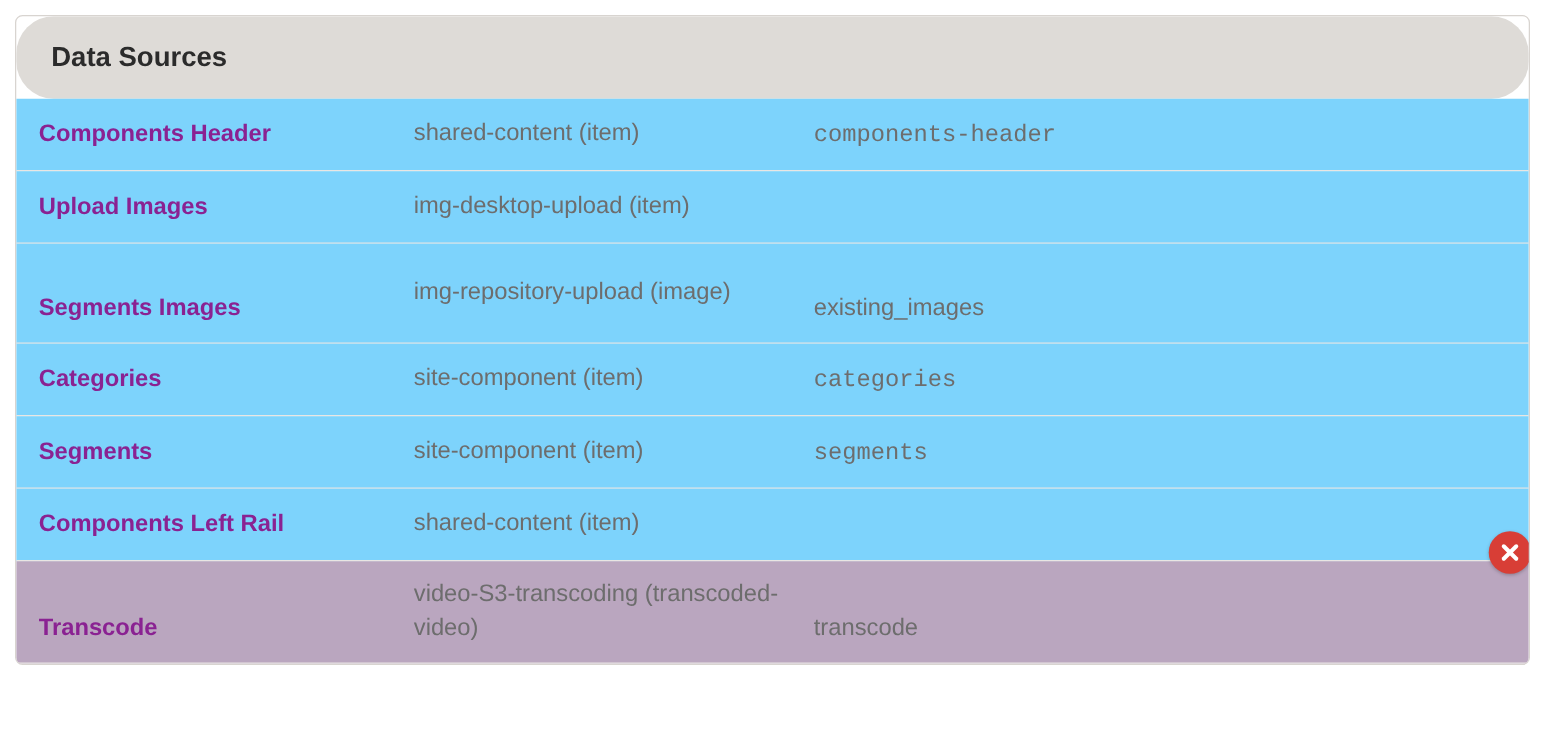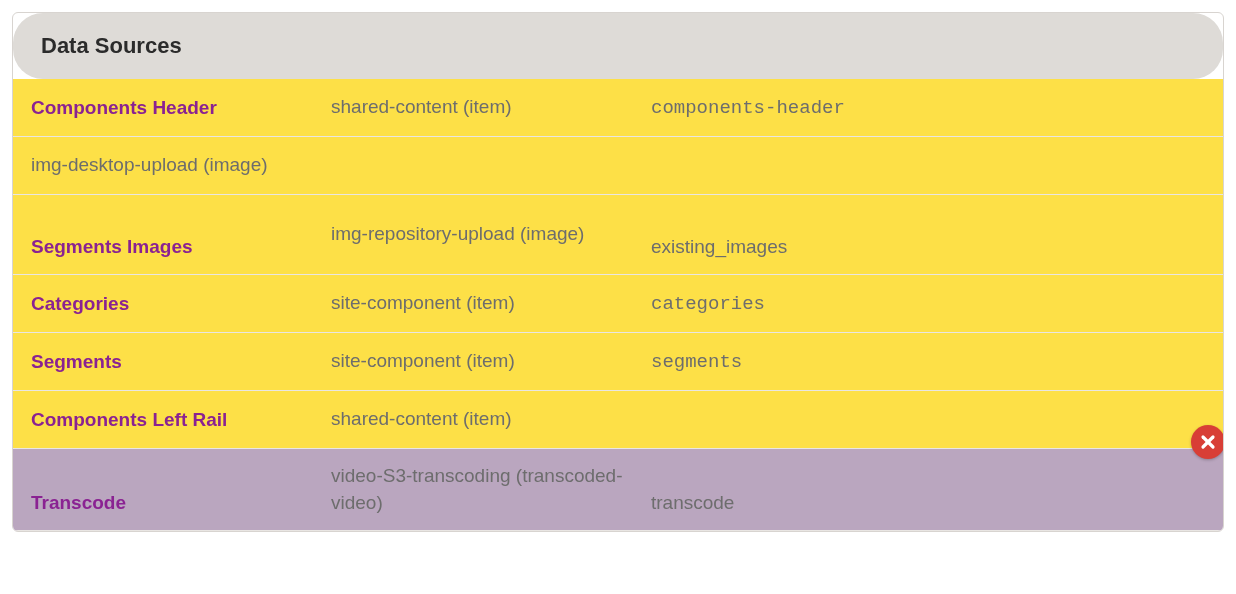--- a/index.html
+++ b/index.html
@@ -24,21 +24,21 @@
     font-weight: 700;
     color: #2b2b2b;
     border-radius: 30px;
   }
   .row {
     display: grid;
     grid-template-columns: 300px 320px 1fr;
     align-items: center;
     padding: 14px 18px;
     border-bottom: 1px solid #e9e6e3;
-    background: #fde047;
+    background: #7dd3fc;
     font-size: 19px;
     min-height: 58px;
   }
   .row.multi { min-height: 80px; }
   .row:last-child { border-bottom: none; }
   .row.selected {
     background: #baa6bf;
   }
   .col-name {
     color: #8a2292;
@@ -82,21 +82,22 @@
 <div class="panel">
   <div class="panel-header">Data Sources</div>
 
   <div class="row">
     <div class="col-name">Components Header</div>
     <div class="col-type">shared-content (item)</div>
     <div class="col-id">components-header</div>
   </div>
 
   <div class="row">
-    <div class="col-type">img-desktop-upload (image)</div>
+    <div class="col-name">Upload Images</div>
+    <div class="col-type">img-desktop-upload (item)</div>
   </div>
 
   <div class="row multi">
     <div class="col-name">Segments Images</div>
     <div class="col-type">img-repository-upload (image)</div>
     <div class="col-id">existing_images</div>
   </div>
 
   <div class="row">
     <div class="col-name">Categories</div>

